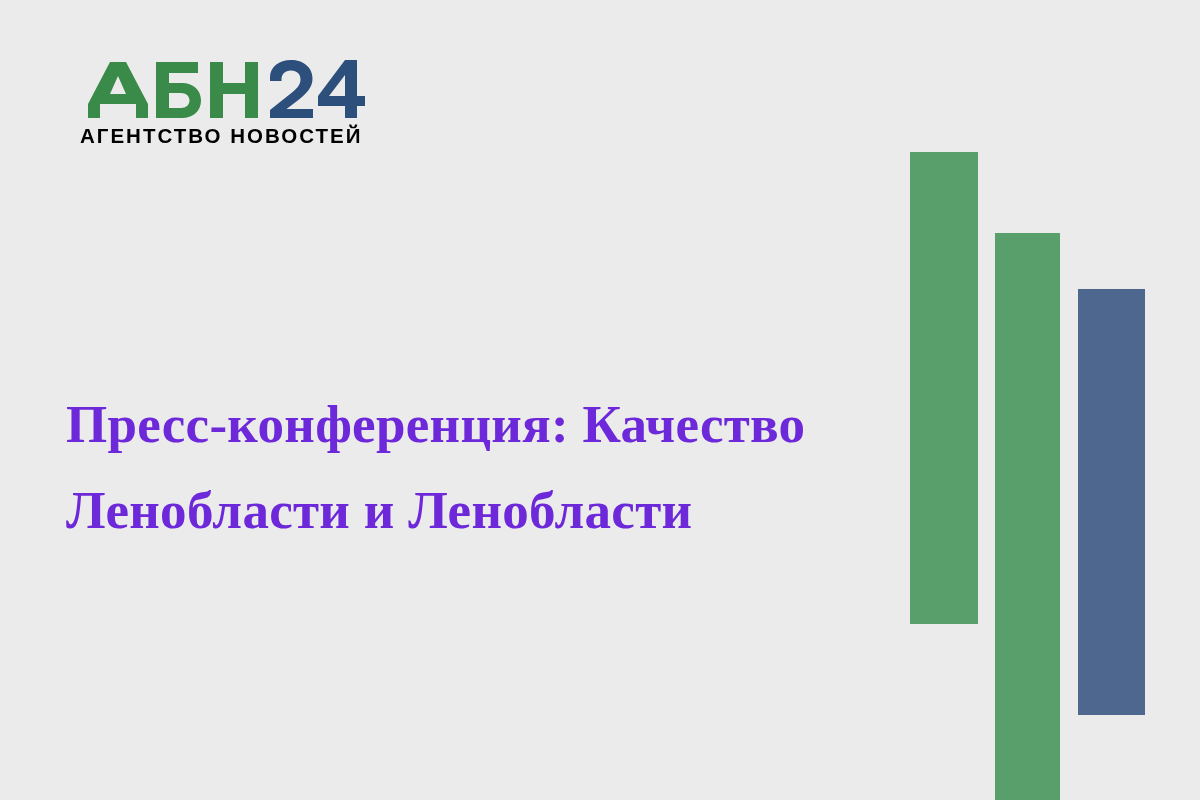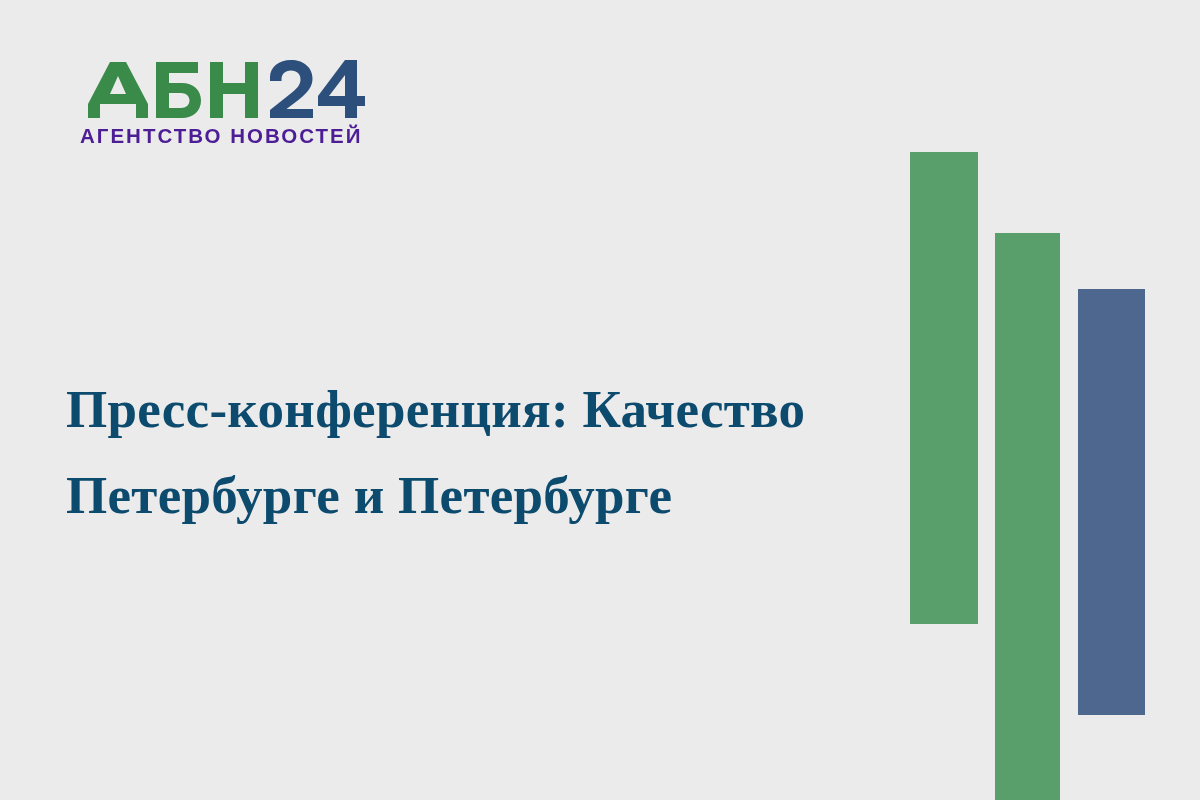--- a/index.html
+++ b/index.html
@@ -48,36 +48,36 @@
     width: 285px;
     height: 62px;
   }
   #logo-tagline {
     display: block;
     margin-top: 6px;
     font-family: "Liberation Sans", sans-serif;
     font-size: 20.5px;
     font-weight: 700;
     letter-spacing: 2.0px;
-    color: #4c1d95;
+    color: #000000;
     line-height: 1;
     white-space: nowrap;
   }
 
   
   #headline {
     position: absolute;
     left: 66px;
-    top: 330px;
+    top: 345px;
     width: 800px;
     font-family: "Liberation Serif", "DejaVu Serif", serif;
     font-size: 53px;
     font-weight: 700;
     line-height: 86px;
-    color: #0c4a6e;
+    color: #6d28d9;
     letter-spacing: 0.3px;
   }
   #headline .hl-line {
     display: block;
     white-space: nowrap;
   }
 </style>
 </head>
 <body>
 
@@ -108,16 +108,16 @@
 
       <path d="M265 2 L277 2 L277 38 L285 38 L285 48 L277 48 L277 60 L265 60 L265 48
                L238 48 L238 38 Z
                M265 38 L265 17 L249 38 Z" fill="#2c4f7c"></path>
     </svg>
     <span id="logo-tagline">АГЕНТСТВО НОВОСТЕЙ</span>
   </div>
 
   <h1 id="headline">
     <span class="hl-line">Пресс-конференция: Качество</span>
-    <span class="hl-line">Петербурге и Петербурге</span>
+    <span class="hl-line">Ленобласти и Ленобласти</span>
   </h1>
 
 </div>
 
 </body></html>

